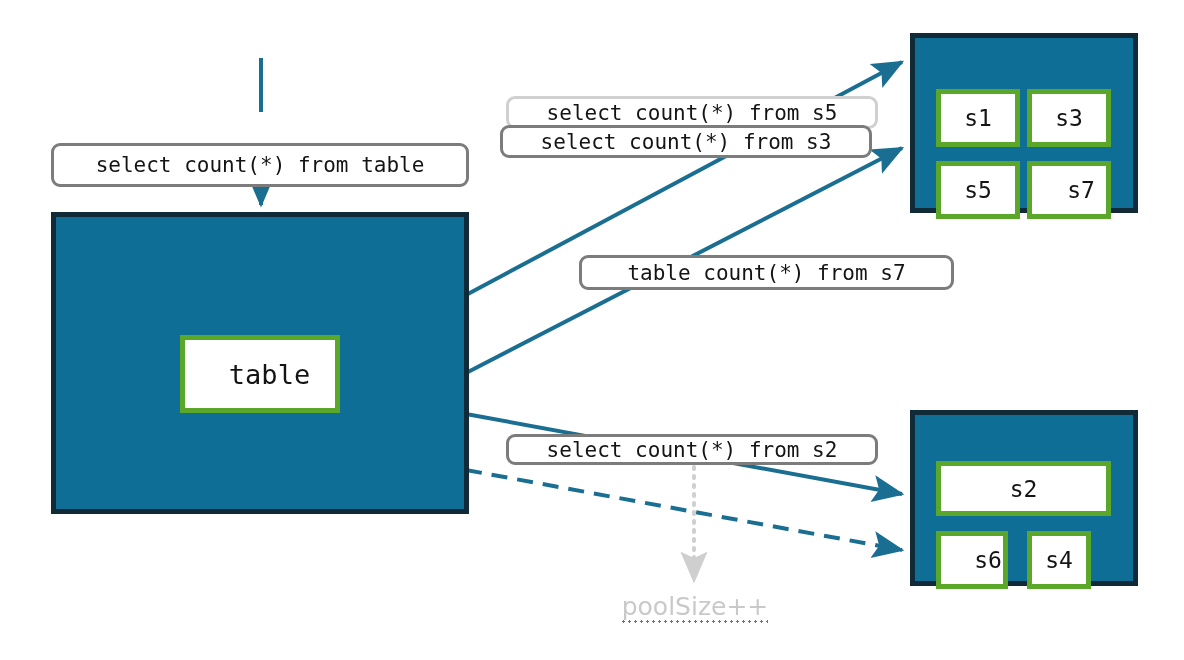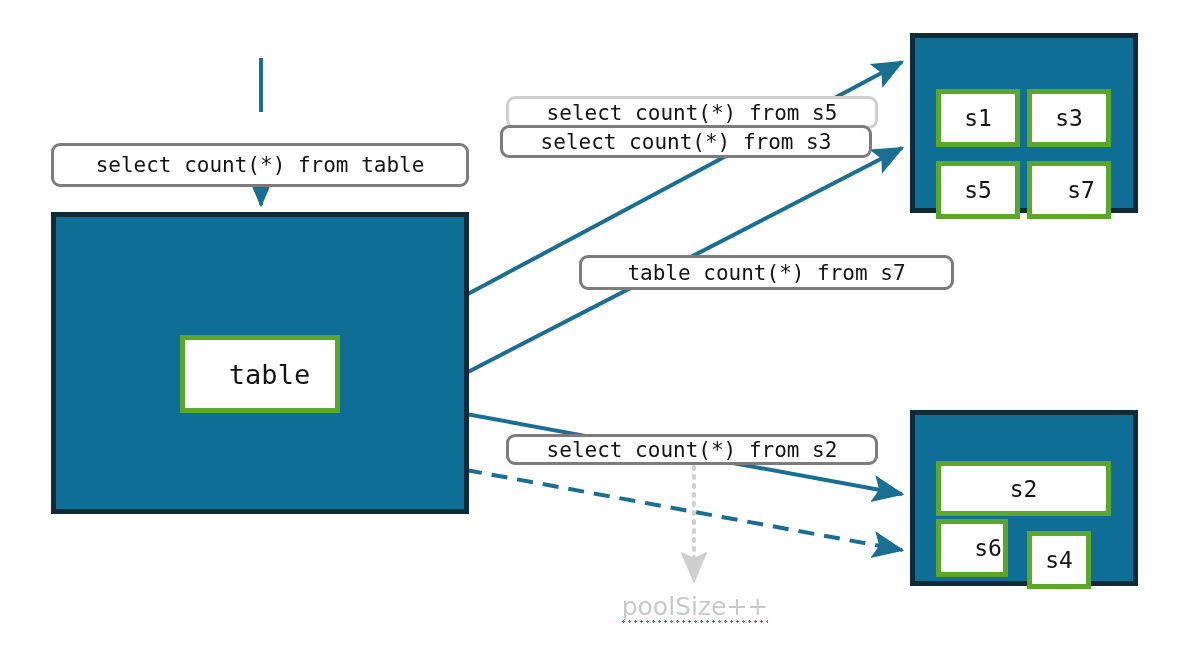--- a/index.html
+++ b/index.html
@@ -54,21 +54,21 @@
     left: 180px; top: 311px; width: 160px; height: 78px;
     font-size: 27px;
     padding-left: 19px;
   }
   .srv { font-size: 23px; }
   #node-s1 { left: 936px; top: 65px;  width: 84px; height: 58px; }
   #node-s3 { left: 1027px;top: 65px;  width: 84px; height: 58px; }
   #node-s5 { left: 936px; top: 137px; width: 84px; height: 58px; }
   #node-s7 { left: 1027px;top: 137px; width: 84px; height: 58px; padding-left: 24px; }
   #node-s2 { left: 936px; top: 437px; width: 175px; height: 55px; }
-  #node-s6 { left: 936px; top: 495px; width: 72px; height: 58px; padding-left: 32px; }
+  #node-s6 { left: 936px; top: 507px; width: 72px; height: 58px; padding-left: 32px; }
   #node-s4 { left: 1027px;top: 507px; width: 64px; height: 58px; }
 
   
   .label-pill {
     position: absolute;
     background: #ffffff;
     border: 3px solid #7c7c7c;
     border-radius: 9px;
     box-sizing: border-box;
     display: flex;

